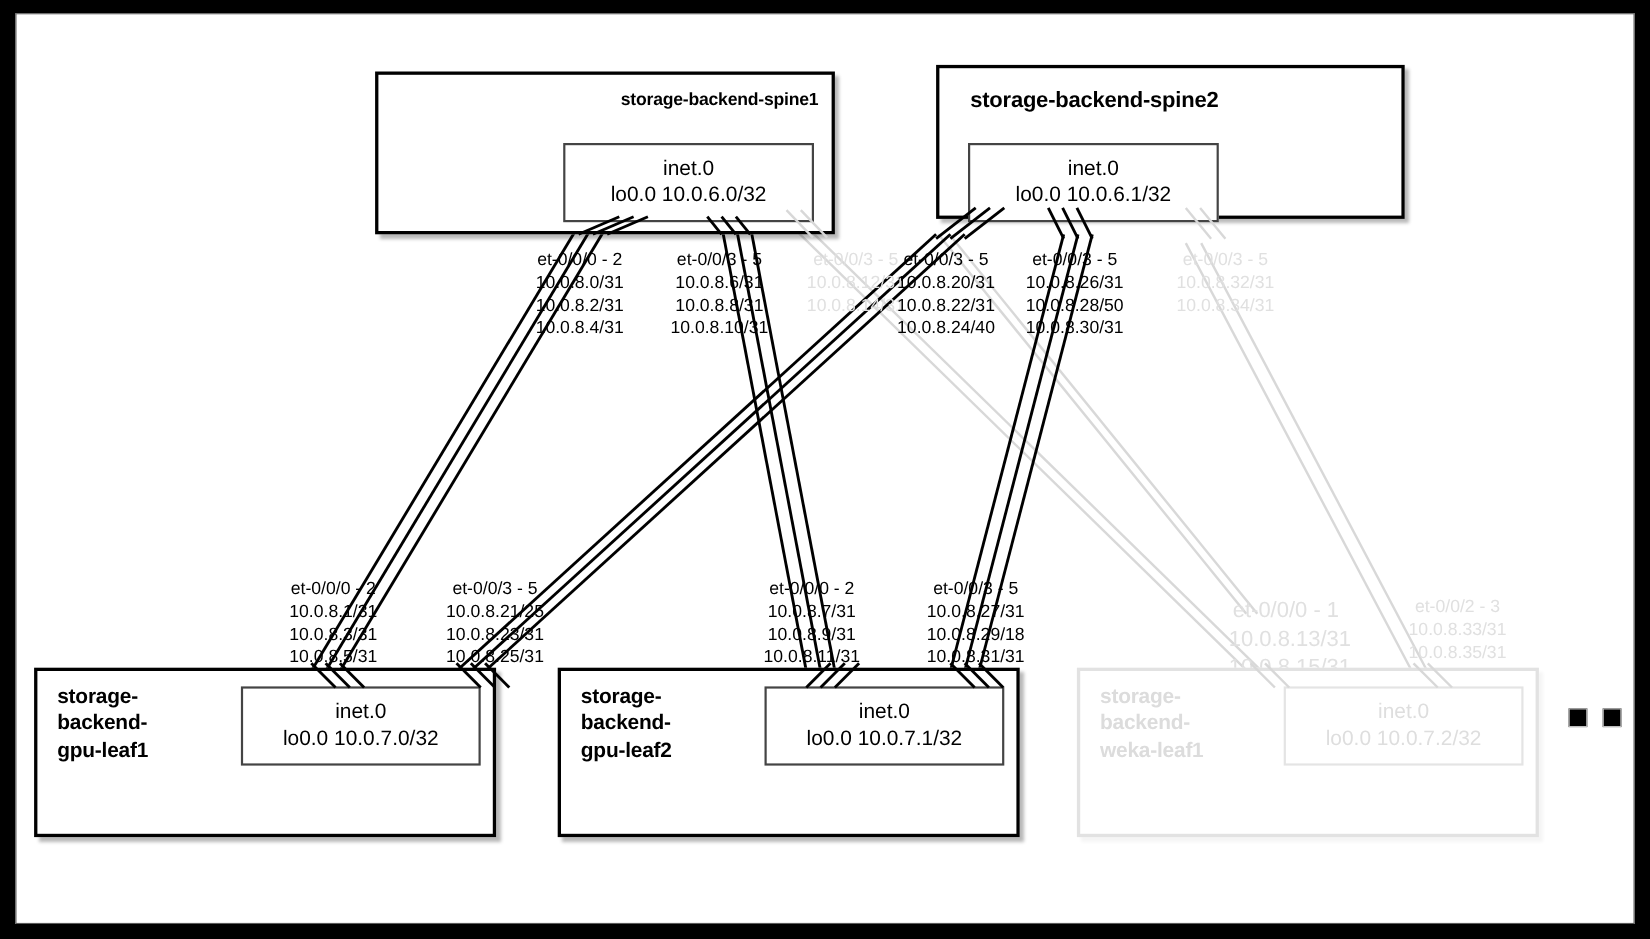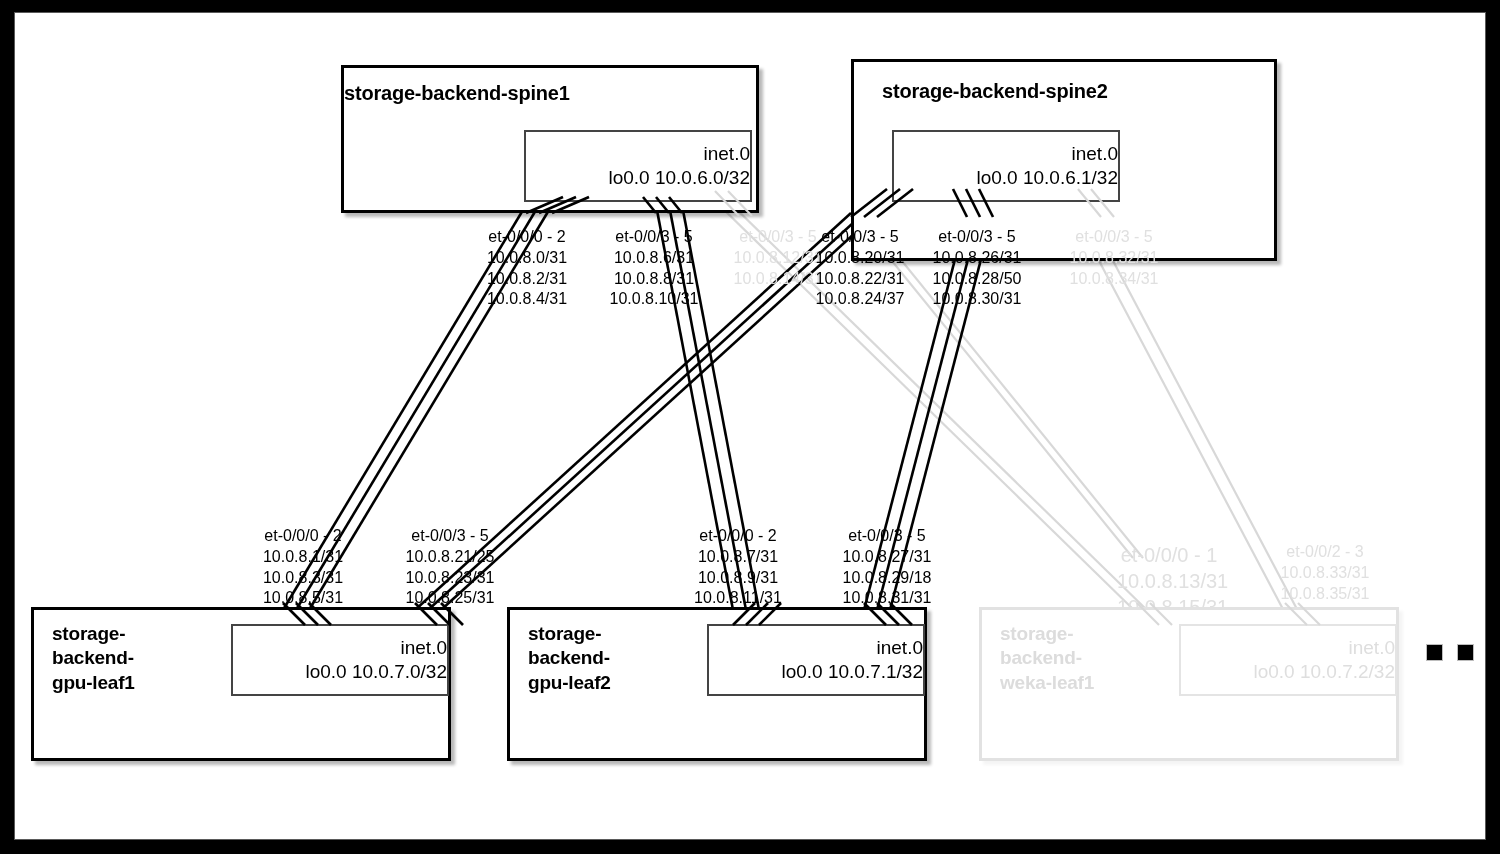--- a/index.html
+++ b/index.html
@@ -55,26 +55,25 @@
     color: #000000;
     letter-spacing: -0.2px;
   }
   .device.faded .device-title { color: #dcdcdc; }
 
   
   .rib {
     position: absolute;
     box-sizing: border-box;
     background: #ffffff;
-    text-align: right;
+    text-align: center;
     display: flex;
     flex-direction: column;
     justify-content: center;
     line-height: 1.26;
-    margin-left: 12px;
   }
   .rib.active { border: 2px solid #444444; color: #000000; }
   .rib.faded  { border: 2px solid #e4e4e4; color: #dedede; }
   .rib .l1 { display: block; }
   .rib .l2 { display: block; }
 
   
   .iflabel {
     position: absolute;
     line-height: 1.30;
@@ -135,28 +134,28 @@
         <line x1="849" y1="200" x2="413" y2="597"></line>
         <line x1="862" y1="200" x2="426" y2="597"></line>
 
         <line x1="952" y1="200" x2="849" y2="597"></line>
         <line x1="965" y1="200" x2="862" y2="597"></line>
         <line x1="978" y1="200" x2="875" y2="597"></line>
       </g>
     </svg>
 
     <div class="device active" style="left:326px; top:52px; width:418px; height:148px;">
-      <div class="device-title" style="left:0; right:12px; top:14px; text-align:left; font-size:20px;">storage-backend-spine1</div>
+      <div class="device-title" style="left:0; right:12px; top:14px; text-align:right; font-size:16px;">storage-backend-spine1</div>
       <div class="rib active" style="left:168px; top:62px; width:228px; height:72px; font-size:19px;">
         <span class="l1">inet.0</span>
         <span class="l2">lo0.0 10.0.6.0/32</span>
       </div>
     </div>
 
-    <div class="device active" style="left:836px; top:46px; width:426px; height:202px;">
+    <div class="device active" style="left:836px; top:46px; width:426px; height:140px;">
       <div class="device-title" style="left:28px; top:18px; text-align:left; font-size:20px;">storage-backend-spine2</div>
       <div class="rib active" style="left:26px; top:68px; width:228px; height:72px; font-size:19px;">
         <span class="l1">inet.0</span>
         <span class="l2">lo0.0 10.0.6.1/32</span>
       </div>
     </div>
 
     <div class="iflabel" style="left:452px; top:214px; font-size:16px; text-align:center; width:120px;">
       <span class="port">et-0/0/0 - 2</span>
       <span class="net">10.0.8.0/31</span>
@@ -174,21 +173,21 @@
     <div class="iflabel faded" style="left:702px; top:214px; font-size:16px; text-align:center; width:122px;">
       <span class="port">et-0/0/3 - 5</span>
       <span class="net">10.0.8.12/31</span>
       <span class="net">10.0.8.14/31</span>
     </div>
 
     <div class="iflabel" style="left:795px; top:214px; font-size:16px; text-align:center; width:100px;">
       <span class="port">et-0/0/3 - 5</span>
       <span class="net">10.0.8.20/31</span>
       <span class="net">10.0.8.22/31</span>
-      <span class="net">10.0.8.24/37</span>
+      <span class="net">10.0.8.24/40</span>
     </div>
 
     <div class="iflabel" style="left:912px; top:214px; font-size:16px; text-align:center; width:100px;">
       <span class="port">et-0/0/3 - 5</span>
       <span class="net">10.0.8.26/31</span>
       <span class="net">10.0.8.28/50</span>
       <span class="net">10.0.8.30/31</span>
     </div>
 
     <div class="iflabel faded" style="left:1046px; top:214px; font-size:16px; text-align:center; width:106px;">

